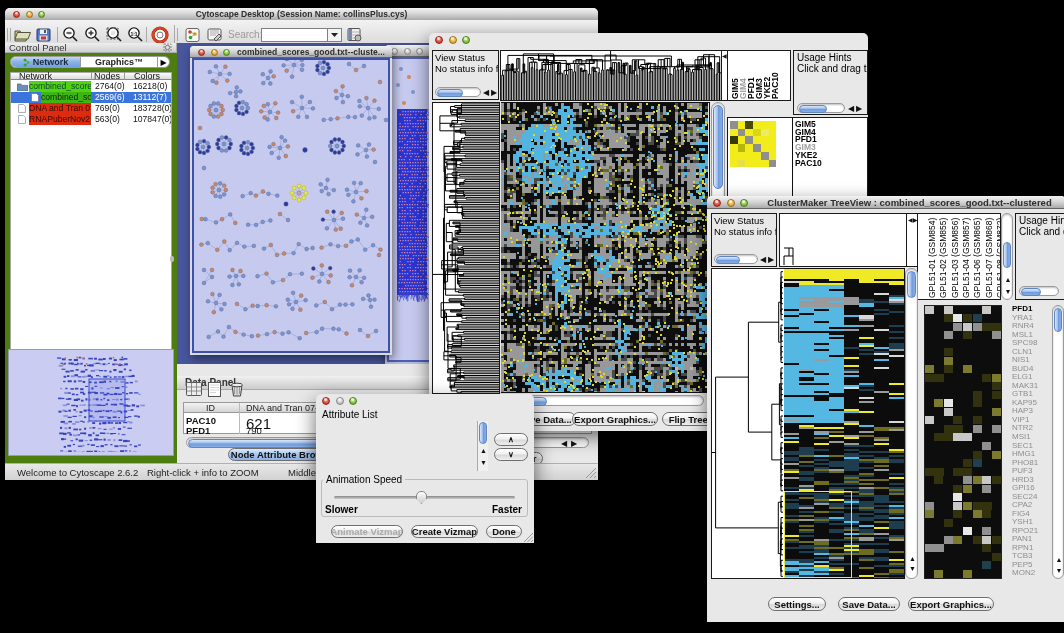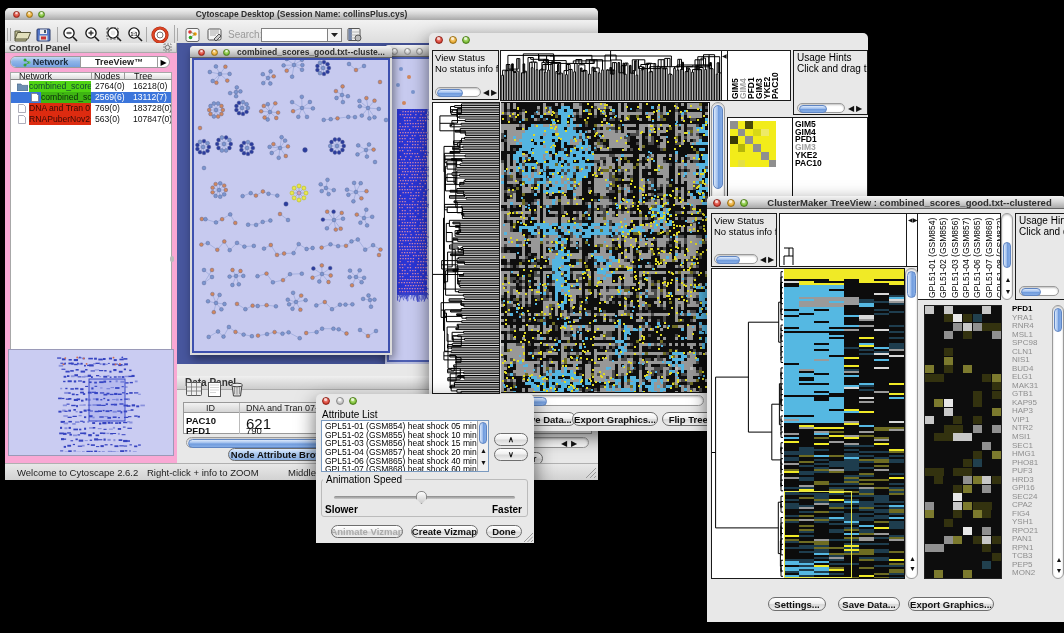--- a/index.html
+++ b/index.html
@@ -105,45 +105,45 @@
       <rect x="322.5" y="3.5" width="14" height="13" fill="#f4f4f4" stroke="#808080"></rect>
       <path d="M326 8h7l-3.5 4z" fill="#222"></path>
       <rect x="343" y="3.5" width="12" height="12" rx="1" fill="#eee" stroke="#555"></rect>
       <rect x="343.5" y="4" width="3.5" height="11" fill="#78a"></rect>
       <path d="M346 7h8M346 10h8M346 13h8" stroke="#aaa" stroke-width="0.8"></path>
       <circle cx="353" cy="13" r="3" fill="#bbb" stroke="#444" stroke-width="0.8"></circle>
     </svg>
   </div>
 
   <div class="abs" style="left:0; top:35px; width:172px; height:10px; background:linear-gradient(#efefef,#cfcfcf); border-bottom:1px solid #aaa; border-right:1px solid #aaa;">
-    <div style="font-size:9.5px; font-weight:bold; color:#333; padding:0 0 0 4px; line-height:10px;">Control Panel</div>
+    <div style="font-size:9.5px; font-weight:normal; color:#333; padding:0 0 0 4px; line-height:10px;">Control Panel</div>
     <svg class="abs" style="right:3px; top:0px" width="10" height="10">
           <rect x="1" y="1" width="7" height="7" fill="none" stroke="#888" stroke-dasharray="2 1"></rect>
           <circle cx="4.5" cy="4.5" r="2.2" fill="none" stroke="#777"></circle>
         </svg>
   </div>
 
-  <div class="abs" style="left:0; top:45px; width:194px; height:410px; background:#f9a8d4; border-right:1px solid #888;">
+  <div class="abs" style="left:0; top:45px; width:194px; height:410px; background:#4d7c0f; border-right:1px solid #888;">
 
     <div class="abs" style="left:5px; top:3px; width:160px; height:12px; border:1px solid #9a9a9a; border-radius:6px; background:#fff; overflow:hidden; display:flex;">
       <div style="width:70px; background:linear-gradient(#c3d8f2,#8fb5e8 45%,#74a0e0); border-right:1px solid #9a9a9a; font-size:9px; font-weight:bold; color:#1a2a3a; display:flex; align-items:center; justify-content:center; white-space:nowrap;"><svg width="8" height="9" style="margin-right:2px">
               <circle cx="2" cy="2" r="1.5" fill="#3a3"></circle>
               <circle cx="6" cy="4.5" r="1.5" fill="#6c6"></circle>
               <circle cx="2" cy="7" r="1.5" fill="#3a3"></circle>
               <path d="M2 2L6 4.5L2 7" stroke="#383" fill="none" stroke-width="0.7"></path>
             </svg>Network</div>
-      <div style="width:76px; font-size:9px; font-weight:bold; color:#222; display:flex; align-items:center; justify-content:center; white-space:nowrap;">TreeView™</div>
+      <div style="width:76px; font-size:9px; font-weight:bold; color:#222; display:flex; align-items:center; justify-content:center; white-space:nowrap;">Graphics™</div>
       <div style="flex:1; border-left:1px solid #9a9a9a; text-align:center; line-height:11px; font-size:8px;">▶</div>
     </div>
 
     <div class="abs" style="left:5px; top:19px; width:162px; height:8px; background:linear-gradient(#fdfdfd,#dcdcdc); border:1px solid #a8a8a8; border-bottom:1px solid #888;"></div>
     <div class="abs" style="left:5px; top:18px; width:162px; font-size:9px; color:#111;">
       <span class="abs" style="left:9px;">Network</span>
           <span class="abs" style="left:84px;">Nodes</span>
-          <span class="abs" style="left:124px;">Tree</span>
+          <span class="abs" style="left:124px;">Colors</span>
     </div>
     <div class="abs" style="left:86px; top:19px; width:1px; height:9px; background:#999;"></div>
     <div class="abs" style="left:119px; top:19px; width:1px; height:9px; background:#999;"></div>
 
     <div class="abs" style="left:5px; top:27px; width:162px; height:270px; background:#fff; border:1px solid #a8a8a8; border-top:none; overflow:hidden; font-size:8.6px; color:#111;">
       <div class="abs" style="left:0; top:1px; width:162px; height:11px;">
         <svg class="abs" style="left:6px; top:1px;" width="11" height="9">
               <path d="M0 2h4l1 1.4h6v5.6H0z" fill="#6d8fb3" stroke="#49678a" stroke-width="0.7"></path>
             </svg>
         <div class="abs" style="left:18px; top:0; width:62px; height:11px; background:#4fd413; overflow:hidden; white-space:nowrap; color:#143;">combined_scores_g</div>
@@ -1396,28 +1396,20 @@
   <div class="btn" style="left:201px; top:401px; width:86px; height:14px;">Export Graphics...</div>
 </div>
 
 <div class="win" style="left:316px; top:394px; width:218px; height:149px; box-shadow:0 8px 20px rgba(0,0,0,0.6);">
   <div class="lights" style="left:6px; top:3px;">
         <div class="lt red" style="width:8px;height:8px;"></div>
         <div class="lt gray" style="width:8px;height:8px;"></div>
         <div class="lt grn" style="width:8px;height:8px;"></div>
       </div>
   <div class="abs" style="left:6px; top:15px; font-size:10px; color:#000;">Attribute List</div>
-  <div class="abs" style="left:5px; top:26px; width:168px; height:52px; background:#fff; border:1px solid #7a9ac0; font-size:8.5px; color:#000; line-height:8.66px; padding:1px 0 0 3px; overflow:hidden;">
-    GPL51-01 (GSM854) heat shock 05 min<br>
-    GPL51-02 (GSM855) heat shock 10 min<br>
-    GPL51-03 (GSM856) heat shock 15 min<br>
-    GPL51-04 (GSM857) heat shock 20 min<br>
-    GPL51-06 (GSM865) heat shock 40 min<br>
-    GPL51-07 (GSM868) heat shock 60 min
-  </div>
   <div class="abs" style="left:161px; top:27px; width:11px; height:50px; background:#f0f0f0; border-left:1px solid #aaa;">
     <div class="scthumbv" style="left:1px; top:1px; width:8px; height:22px;"></div>
     <span class="arr" style="left:2px; top:26px; font-size:7px;">▲</span>
         <span class="arr" style="left:2px; top:38px; font-size:7px;">▼</span>
   </div>
   <div class="btn" style="left:178px; top:39px; width:34px; height:13px; font-size:8px;">∧</div>
   <div class="btn" style="left:178px; top:54px; width:34px; height:13px; font-size:8px;">∨</div>
   <div class="abs" style="left:5px; top:85px; width:207px; height:38px; border:1px solid #bbb; border-radius:3px;"></div>
   <div class="abs" style="left:7px; top:80px; font-size:10px; color:#000; background:#e8e8e8; padding:0 3px;">Animation Speed</div>
   <div class="abs" style="left:18px; top:102px; width:181px; height:3px; background:linear-gradient(#888,#ccc); border-radius:2px;"></div>

